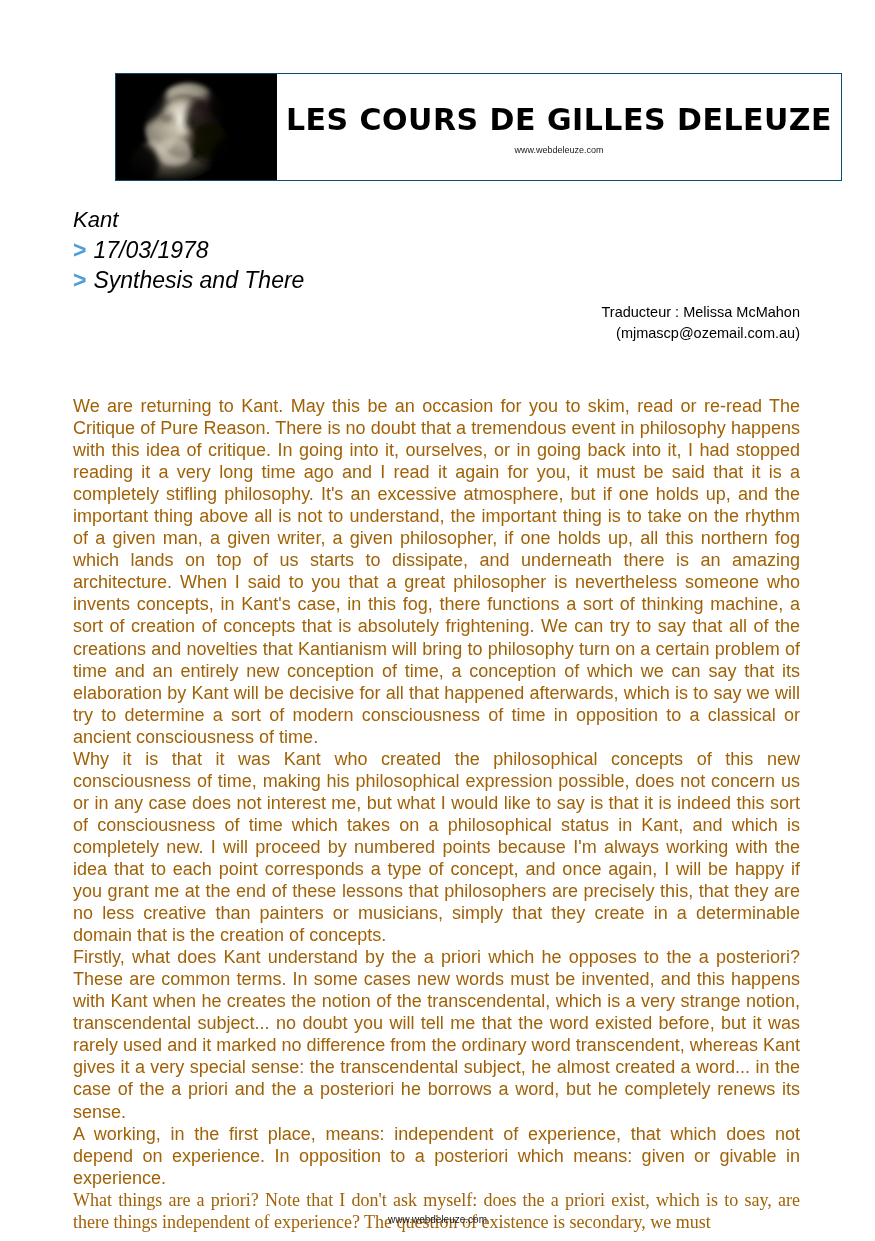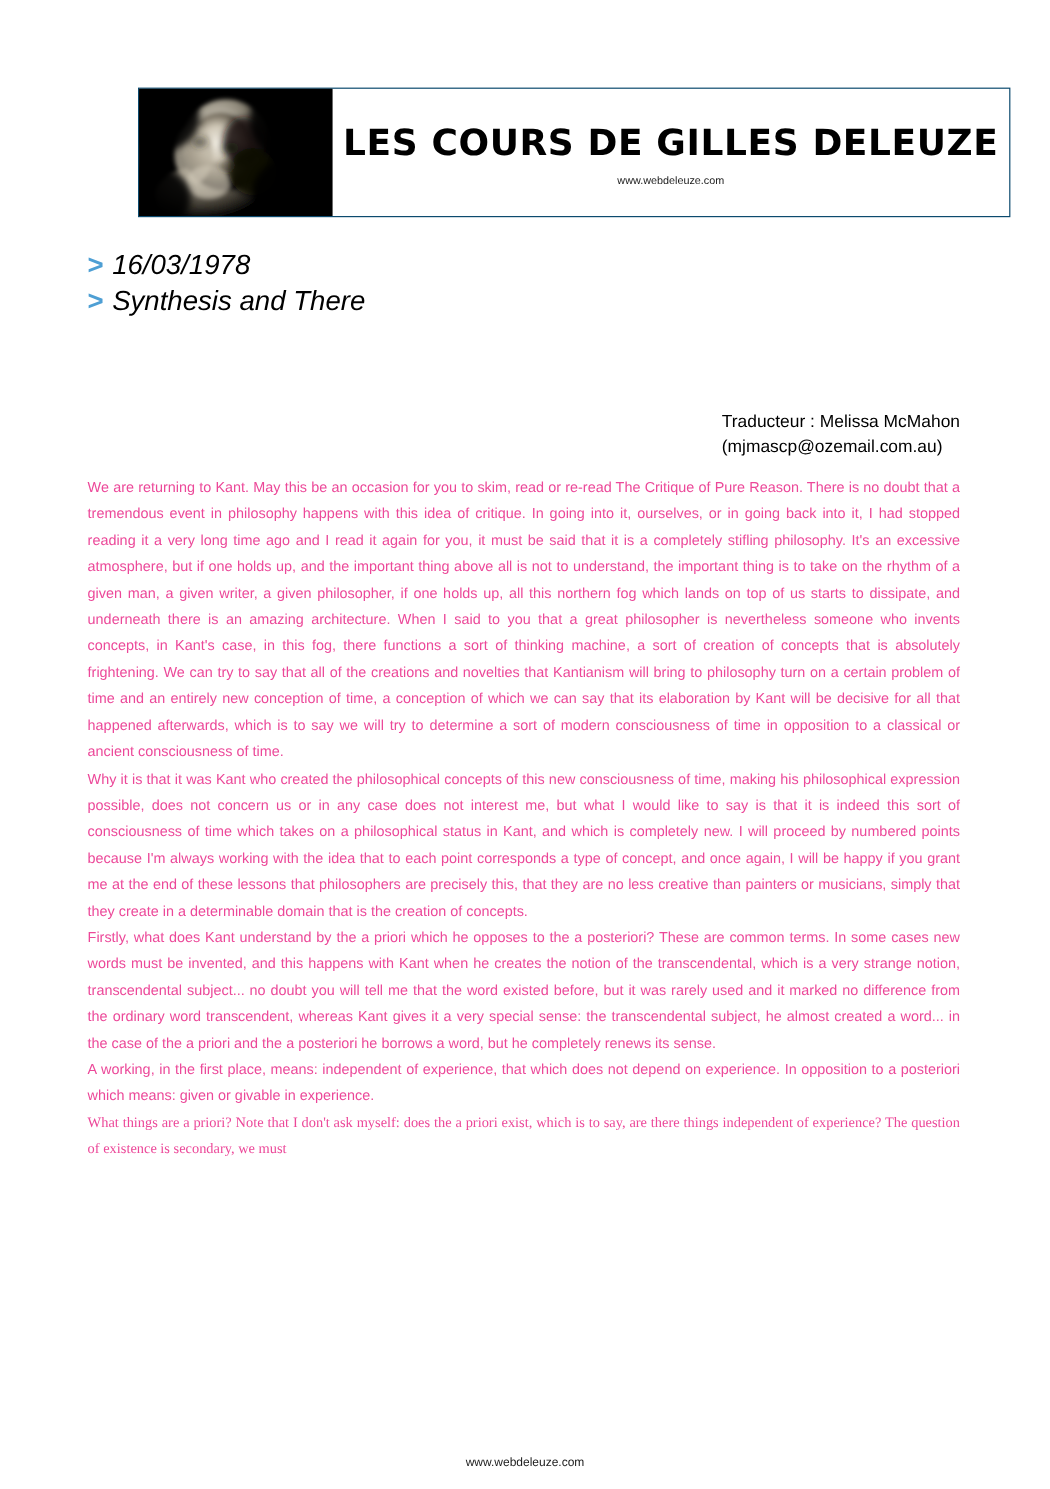--- a/index.html
+++ b/index.html
@@ -97,37 +97,36 @@
     margin-right: 7px;
     display: inline-block;
   }
   .title-work { font-size: 22px; }
 
   
   .translator {
     position: absolute;
     right: 75px;
     top: 302px;
-    text-align: left;
+    text-align: right;
     font-size: 14.5px;
     line-height: 21px;
     color: #000000;
-    margin-top: 40px;
   }
 
   
   .body-text {
     position: absolute;
     left: 73px;
     top: 395px;
     width: 727px;
-    font-size: 12px;
+    font-size: 18px;
     line-height: 22.05px;
     text-align: justify;
-    color: #ec4899;
+    color: #a16207;
     font-stretch: condensed;
   }
   .body-text p {
     margin: 0;
     padding: 0;
     text-align: justify;
     text-justify: inter-word;
   }
   .body-text p:last-child {
     text-align: justify;
@@ -202,22 +201,25 @@
       </svg>
     </div>
 
     <div class="header-right">
       <div class="header-title">LES COURS DE GILLES DELEUZE</div>
       <div class="header-url">www.webdeleuze.com</div>
     </div>
   </div>
 
   <div class="title-block">
+    <div class="title-line title-work">
+      <span>Kant</span>
+    </div>
     <div class="title-line">
-      <span class="marker">&gt;</span><span>16/03/1978</span>
+      <span class="marker">&gt;</span><span>17/03/1978</span>
     </div>
     <div class="title-line">
       <span class="marker">&gt;</span><span>Synthesis and There</span>
     </div>
   </div>
 
   <div class="translator">
     <div>Traducteur : Melissa McMahon</div>
     <div>(mjmascp@ozemail.com.au)</div>
   </div>

